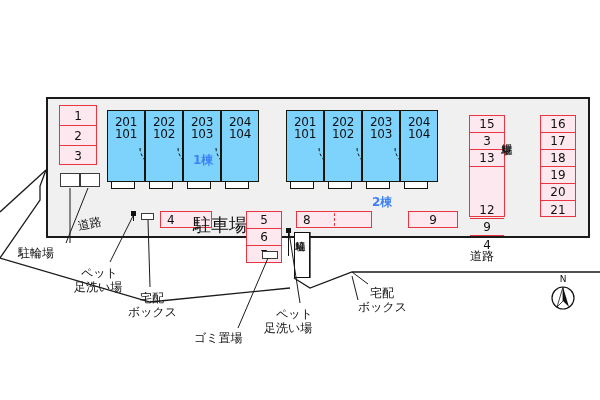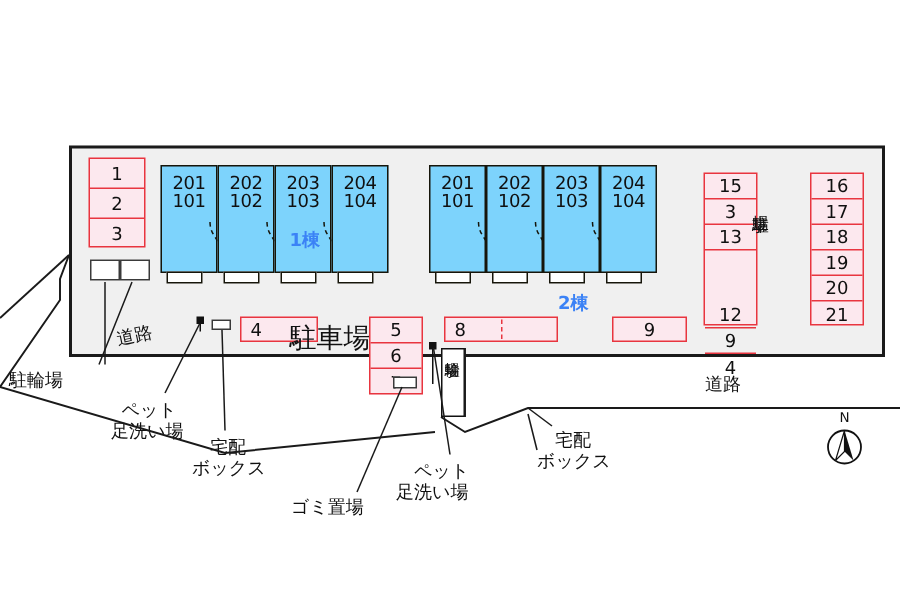--- a/index.html
+++ b/index.html
@@ -238,21 +238,21 @@
 
   <div class="wbox" style="left:262px;top:251px;width:16px;height:8px;"></div>
 
   <div style="position:absolute;left:286px;top:228px;width:5px;height:5px;background:#111;"></div>
   <div style="position:absolute;left:288px;top:232px;width:1px;height:24px;background:#111;"></div>
 
   <div class="lbl" style="left:78px;top:218px;transform:rotate(-12deg);transform-origin:left center;">道路</div>
 
   <div class="lbl" style="left:470px;top:248px;">道路</div>
 
-  <div class="lbl" style="left:6px;top:245px;">駐輪場</div>
+  <div class="lbl" style="left:18px;top:245px;">駐輪場</div>
 
   <div class="lbl" style="left:81px;top:265px;">ペット</div>
   <div class="lbl" style="left:74px;top:279px;">足洗い場</div>
 
   <div class="lbl" style="left:140px;top:290px;">宅配</div>
   <div class="lbl" style="left:128px;top:304px;">ボックス</div>
 
   <div class="lbl" style="left:194px;top:330px;">ゴミ置場</div>
 
   <div class="lbl" style="left:276px;top:306px;">ペット</div>

